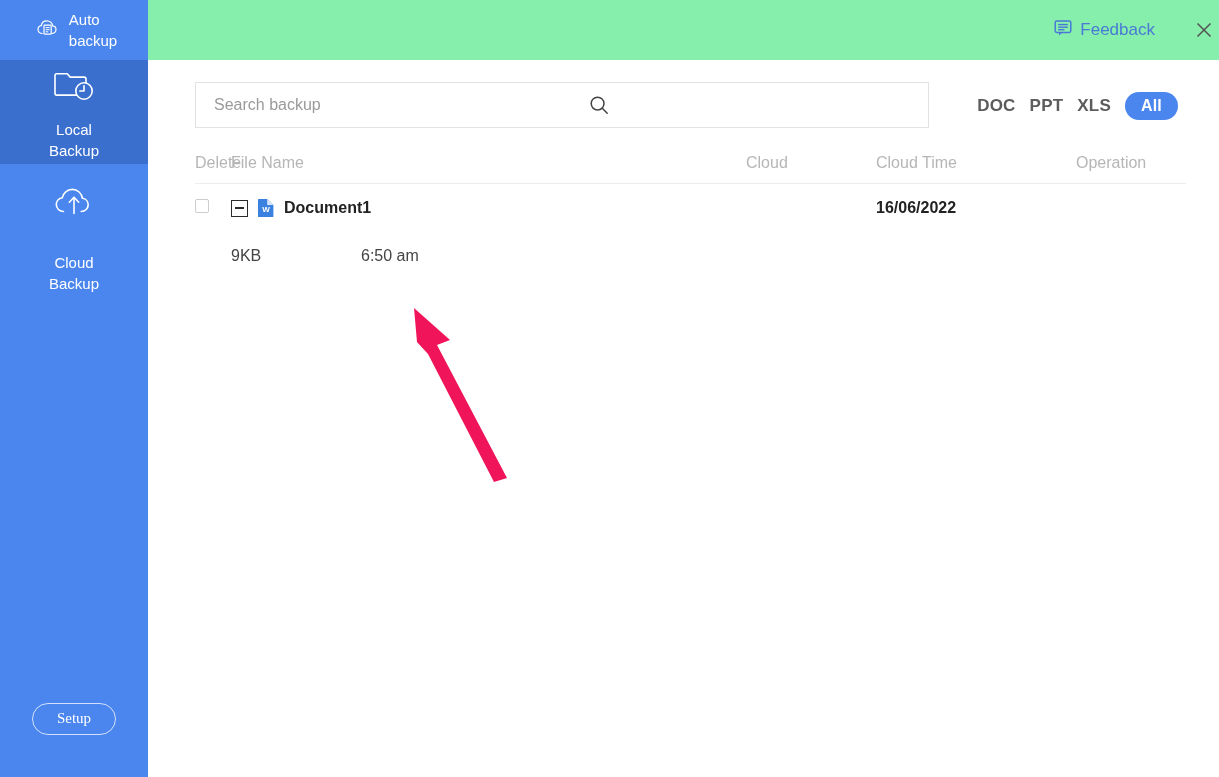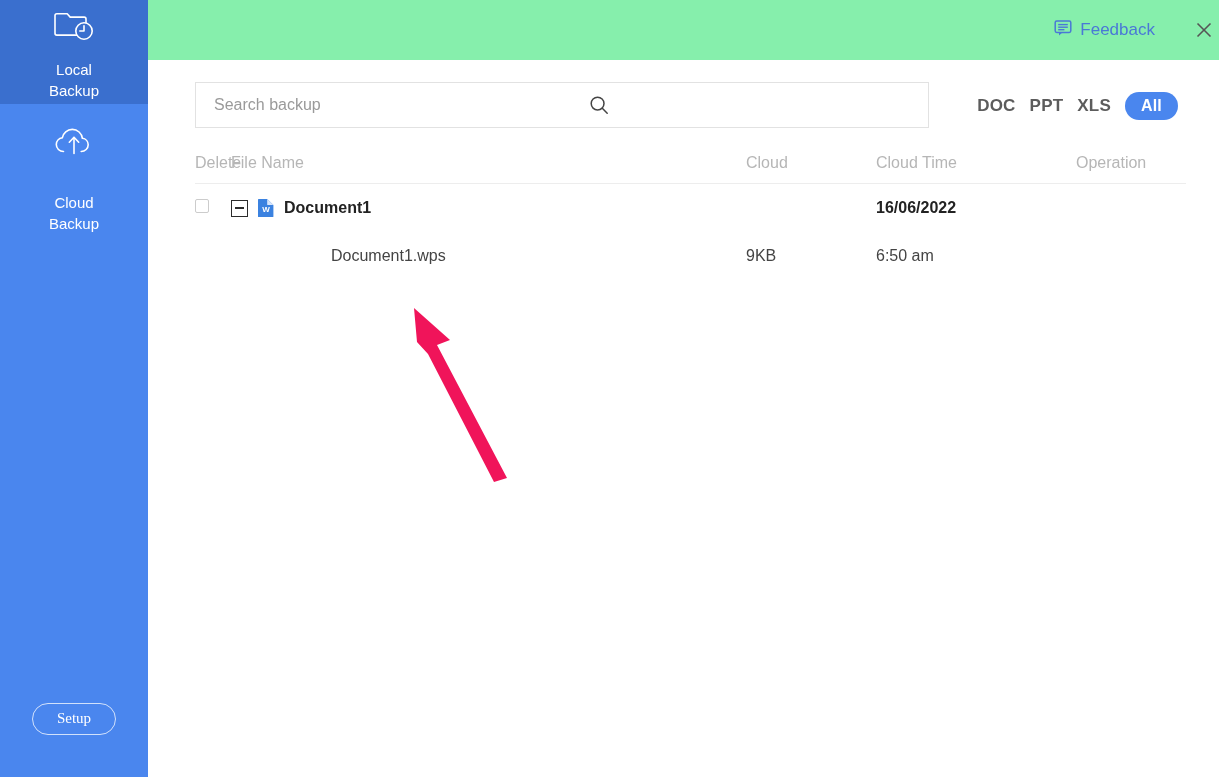--- a/index.html
+++ b/index.html
@@ -260,20 +260,33 @@
     pointer-events: none;
   }
 </style>
 </head>
 <body>
 
 <div id="app">
 
   <div class="sidebar">
 
+    <div class="nav-item auto">
+      <span class="nav-icon">
+        <svg width="26" height="26" viewBox="0 0 26 26" fill="none">
+          <path d="M7.2 18.5c-2.4 0-4.2-1.8-4.2-4 0-2 1.4-3.6 3.3-3.9C6.7 7.8 9 5.8 11.8 5.8c3 0 5.5 2.2 5.9 5.1 1.9.2 3.3 1.8 3.3 3.7 0 2.1-1.8 3.9-4 3.9" stroke="#ffffff" stroke-width="1.2" stroke-linecap="round" fill="none"></path>
+          <rect x="9" y="10.2" width="7.2" height="9" rx="0.8" stroke="#ffffff" stroke-width="1.2" fill="#4a86ee"></rect>
+          <line x1="10.6" y1="12.6" x2="14.6" y2="12.6" stroke="#ffffff" stroke-width="1"></line>
+          <line x1="10.6" y1="14.7" x2="14.6" y2="14.7" stroke="#ffffff" stroke-width="1"></line>
+          <line x1="10.6" y1="16.8" x2="13.2" y2="16.8" stroke="#ffffff" stroke-width="1"></line>
+        </svg>
+      </span>
+      <span class="nav-label">Auto
+backup</span>
+    </div>
 
     <div class="nav-item local">
       <span class="nav-icon">
         <svg width="48" height="40" viewBox="0 0 48 40" fill="none">
           <path d="M5 11.5c0-1 .8-1.8 1.8-1.8h10.4l3 3.4h14c1 0 1.8.8 1.8 1.8v14.4c0 1-.8 1.8-1.8 1.8H6.8c-1 0-1.8-.8-1.8-1.8V11.5z" stroke="#ffffff" stroke-width="1.6" fill="none" stroke-linejoin="round"></path>
           <circle cx="34" cy="27" r="8.2" stroke="#ffffff" stroke-width="1.6" fill="#3a6fce"></circle>
           <path d="M34 21.8V27h-4.2" stroke="#ffffff" stroke-width="1.6" stroke-linecap="round" stroke-linejoin="round"></path>
         </svg>
       </span>
       <span class="nav-label">Local
@@ -370,23 +383,20 @@
             </span>
             <span>Document1</span>
           </div>
           <div class="col-size"></div>
           <div class="col-time">16/06/2022</div>
           <div class="col-op"></div>
         </div>
 
         <div class="trow child">
           <div class="col-delete"></div>
-          <div class="col-name child-indent">
-            <span>Document1.wps</span>
-          </div>
           <div class="col-size">9KB</div>
           <div class="col-time">6:50 am</div>
           <div class="col-op"></div>
         </div>
 
       </div>
     </div>
   </div>
 
   <div class="arrow-annotation">

